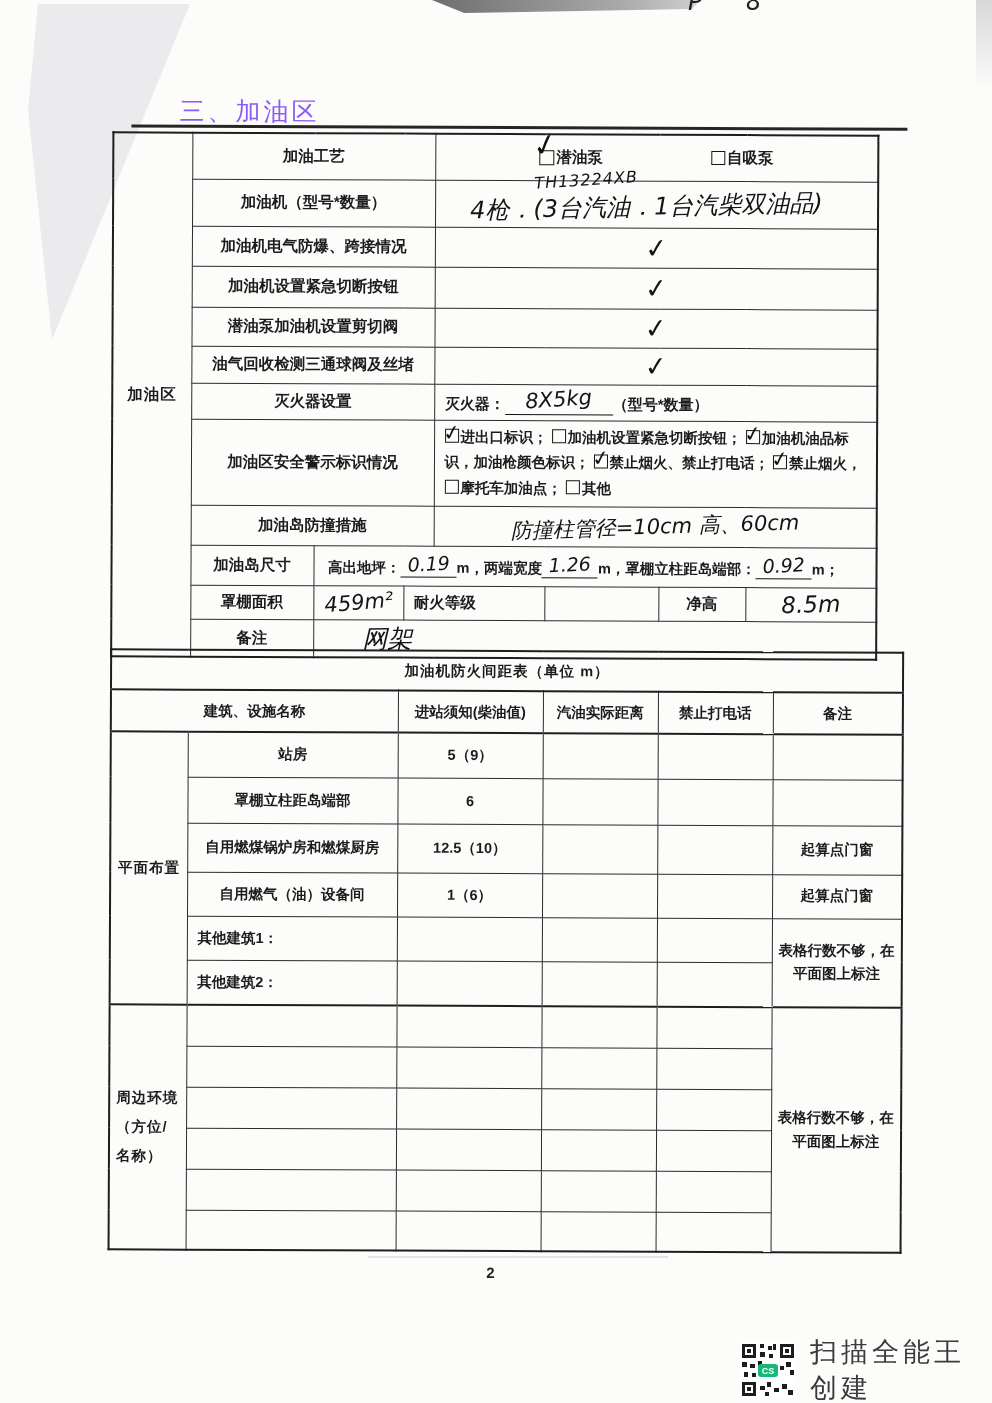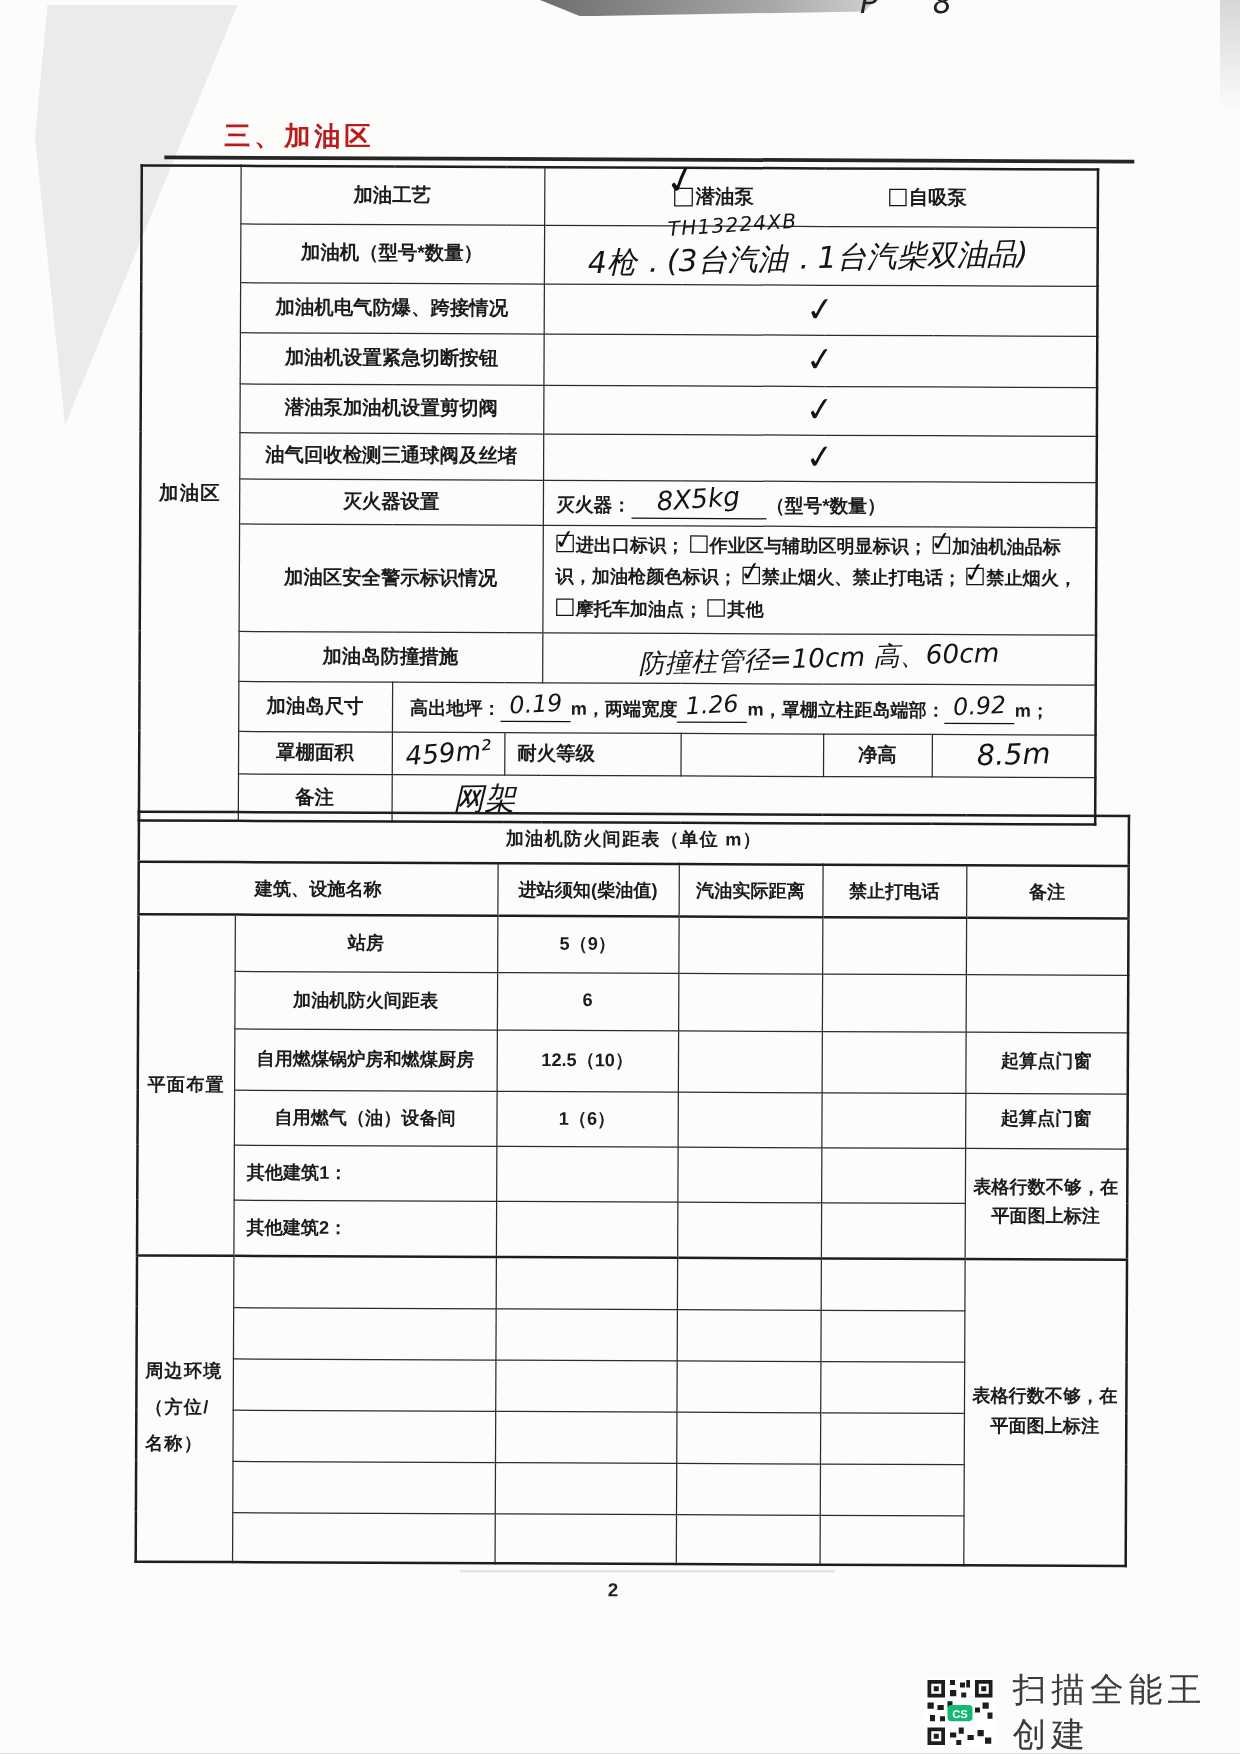--- a/index.html
+++ b/index.html
@@ -14,21 +14,21 @@
   .top-note{position:absolute;left:688px;top:0;width:110px;height:14px;overflow:hidden;}
   .top-note span{position:relative;top:-12px;font-size:24px;font-style:italic;letter-spacing:18px;color:#222;}
   .corner-fold{position:absolute;left:0;top:0;width:260px;height:360px;
       background:linear-gradient(115deg,#ebebee 55%,#f7f7f7 70%);
       clip-path:polygon(38px 4px,190px 4px,52px 340px,28px 110px);}
   .right-edge{position:absolute;right:0;top:0;width:16px;height:90px;
       background:linear-gradient(180deg,#d7d7d9,rgba(255,255,255,0));}
   .faint-line{position:absolute;left:368px;top:1256px;width:300px;height:2px;background:#e4e4e4;}
 
   
-  .sec-title{position:absolute;left:180px;top:96px;font-size:21px;font-weight:bold;letter-spacing:3px;color:#b91c1c;}
+  .sec-title{position:absolute;left:180px;top:96px;font-size:25px;font-weight:normal;letter-spacing:3px;color:#8b5cf6;}
   .title-rule{position:absolute;left:132px;top:126px;width:776px;height:2.5px;background:#262626;}
 
   
   table{border-collapse:collapse;table-layout:fixed;}
   td{border:1.6px solid #2c2c2c;padding:0;vertical-align:middle;text-align:center;
      font-weight:bold;overflow:visible;}
   #t1{position:absolute;left:113px;top:133px;width:765px;border:2.4px solid #1e1e1e;}
   #t2{position:absolute;left:113px;top:650px;width:792px;border:2.4px solid #1e1e1e;}
   .side{font-size:15.5px;letter-spacing:1px;}
   .hdr{font-size:15.5px;}
@@ -154,21 +154,21 @@
       <tr style="height:36px">
         <td colspan="3" class="hdr">灭火器设置</td>
         <td colspan="4" class="val left">
           <span class="plabel">灭火器：</span><span class="uline w-ext"><span class="hw hw-ext">8X5kg</span></span><span class="plabel">（型号*数量）</span>
         </td>
       </tr>
       <tr style="height:77px">
         <td colspan="3" class="hdr">加油区安全警示标识情况</td>
         <td colspan="4" class="signs">
           <span class="sg"><span class="cb checked"></span><span>进出口标识；</span></span>
-          <span class="sg"><span class="cb"></span><span>作业区与辅助区明显标识；</span></span>
+          <span class="sg"><span class="cb"></span><span>加油机设置紧急切断按钮；</span></span>
           <span class="sg"><span class="cb checked"></span><span>加油机油品标识，加油枪颜色标识；</span></span>
           <span class="sg"><span class="cb checked"></span><span>禁止烟火、禁止打电话；</span></span>
           <span class="sg"><span class="cb checked"></span><span>禁止烟火，</span></span>
           <span class="sg"><span class="cb"></span><span>摩托车加油点；</span></span>
           <span class="sg"><span class="cb"></span><span>其他</span></span>
         </td>
       </tr>
       <tr style="height:40px">
         <td colspan="3" class="hdr">加油岛防撞措施</td>
         <td colspan="4" class="val"><span class="hw hw-crash">防撞柱管径=10cm 高、60cm</span></td>
@@ -216,21 +216,21 @@
       </tr>
       <tr style="height:45px" class="thick-top">
         <td rowspan="6" class="side">平面布置</td>
         <td class="name-c">站房</td>
         <td class="std-c">5（9）</td>
         <td></td>
         <td></td>
         <td class="remark-c"></td>
       </tr>
       <tr style="height:46px">
-        <td class="name-c">加油机防火间距表</td>
+        <td class="name-c">罩棚立柱距岛端部</td>
         <td class="std-c">6</td>
         <td></td>
         <td></td>
         <td class="remark-c"></td>
       </tr>
       <tr style="height:49px">
         <td class="name-c">自用燃煤锅炉房和燃煤厨房</td>
         <td class="std-c">12.5（10）</td>
         <td></td>
         <td></td>

